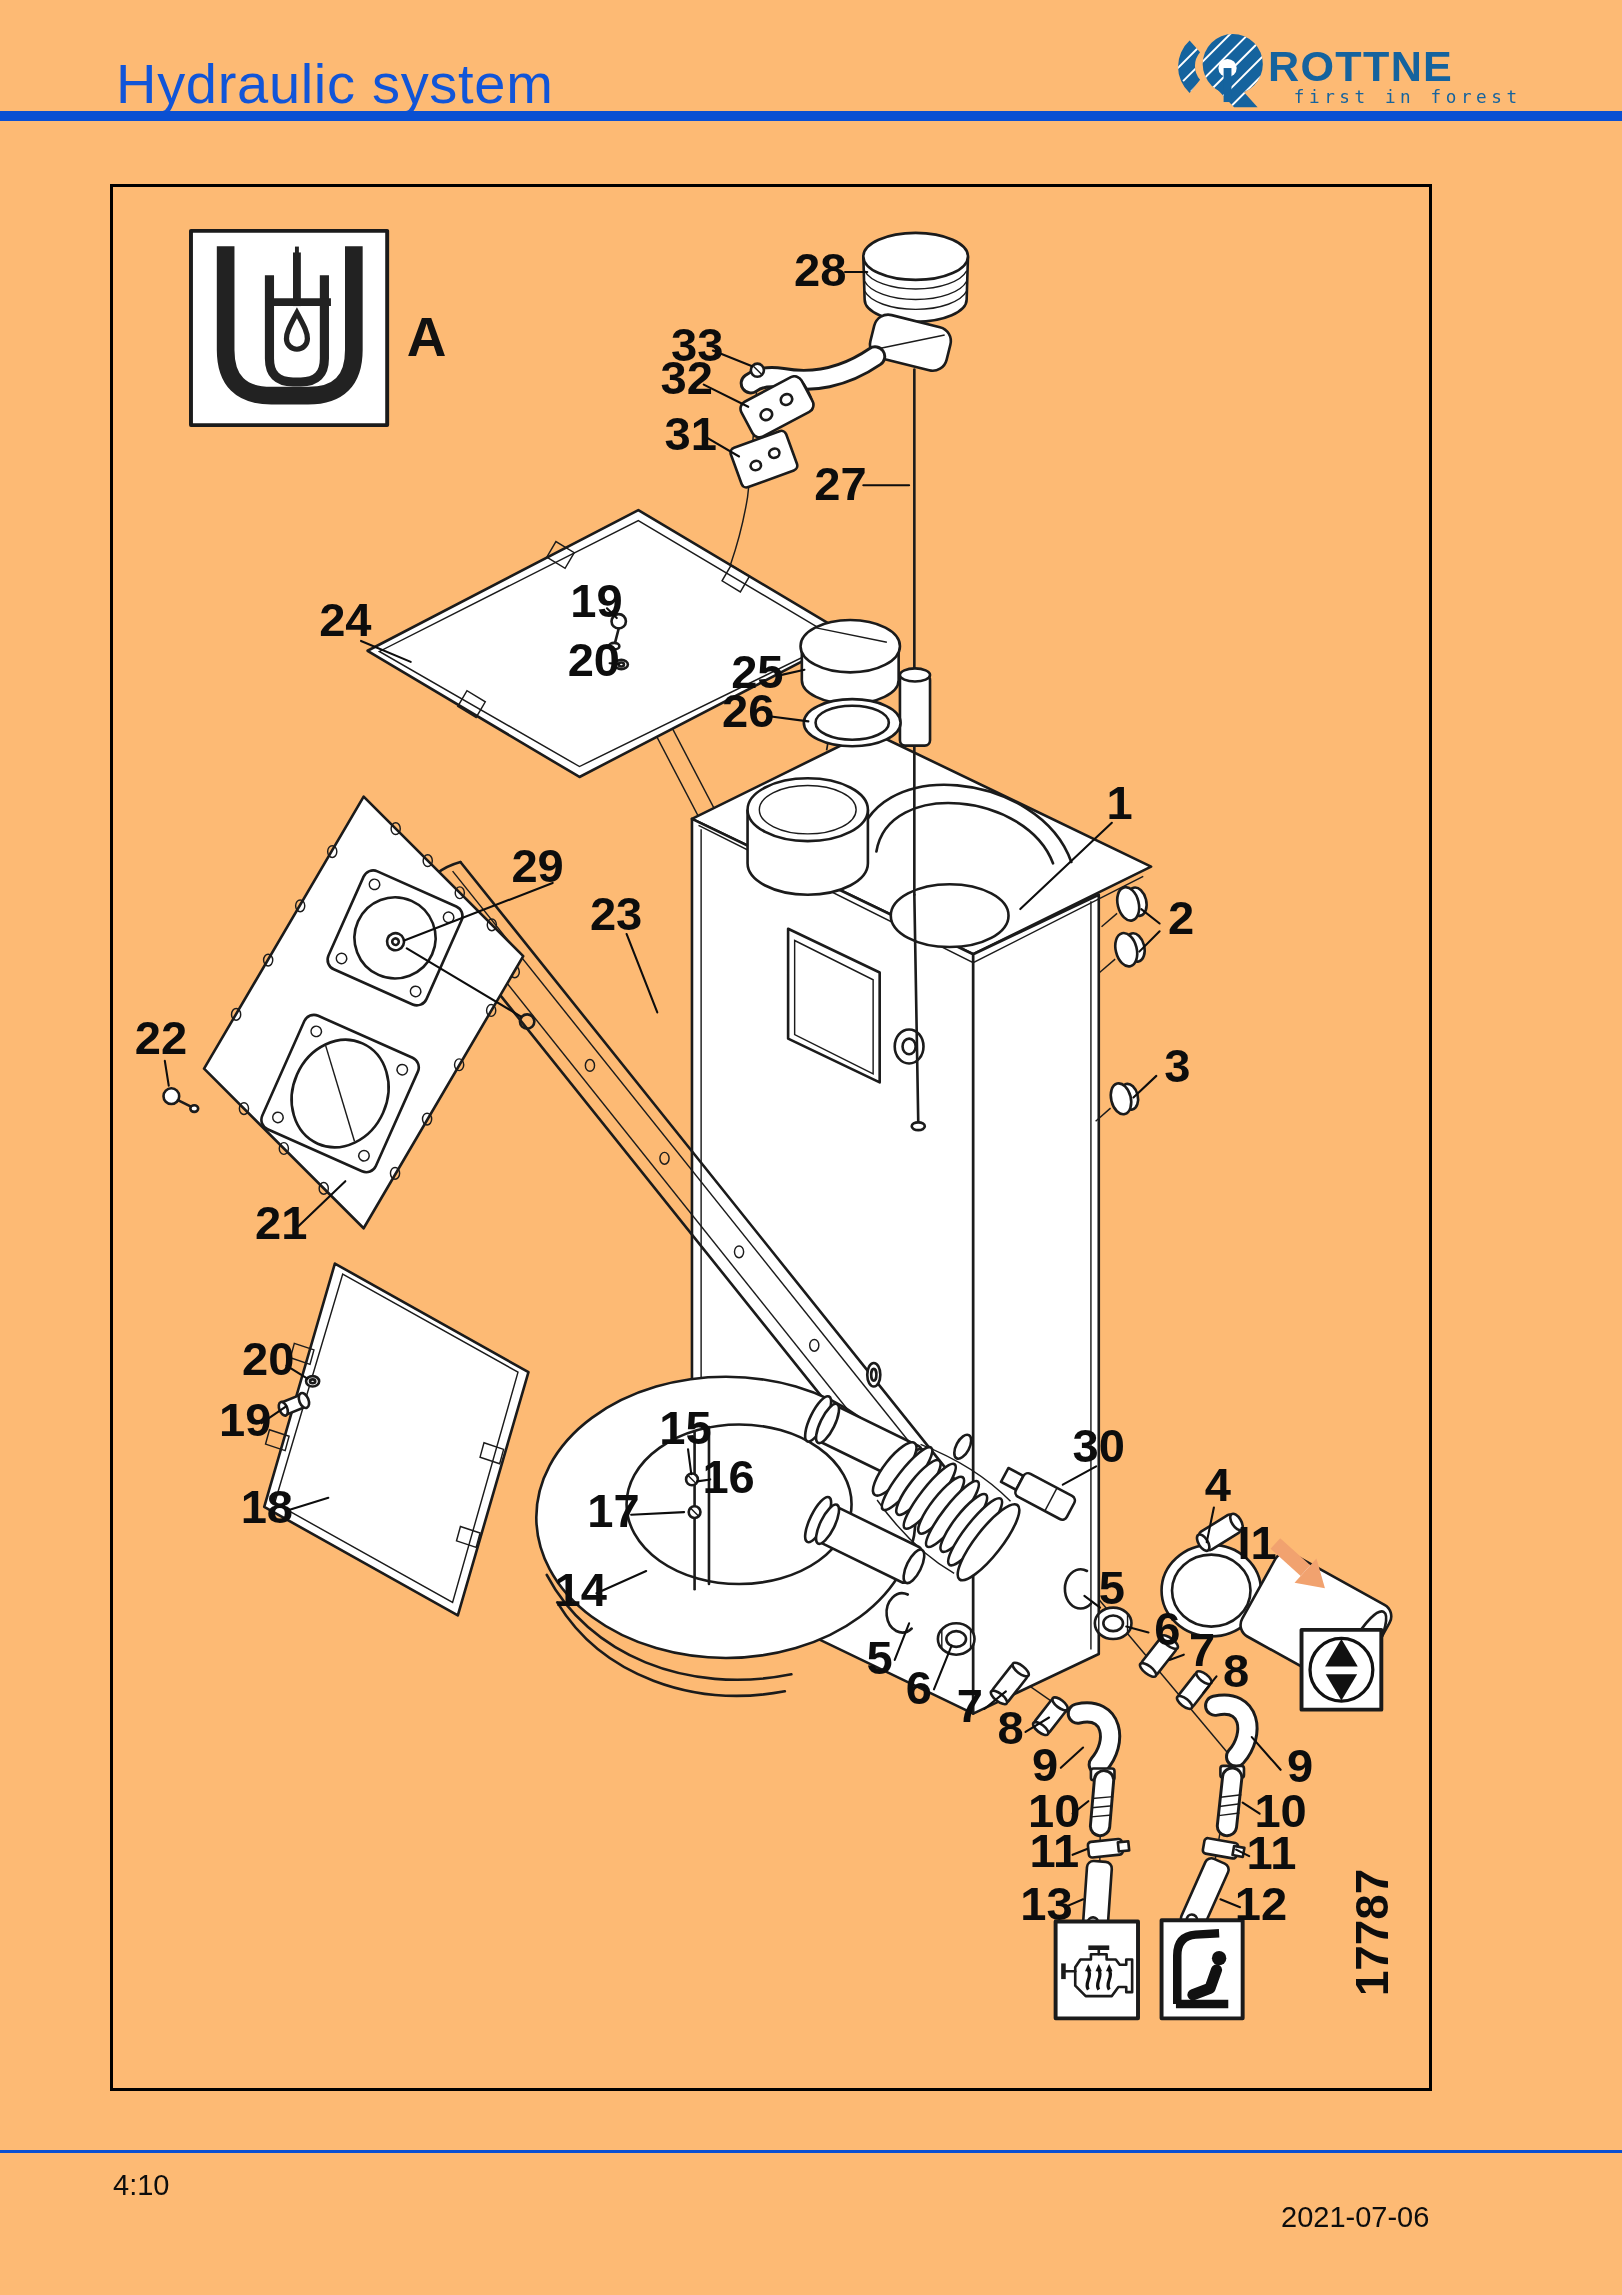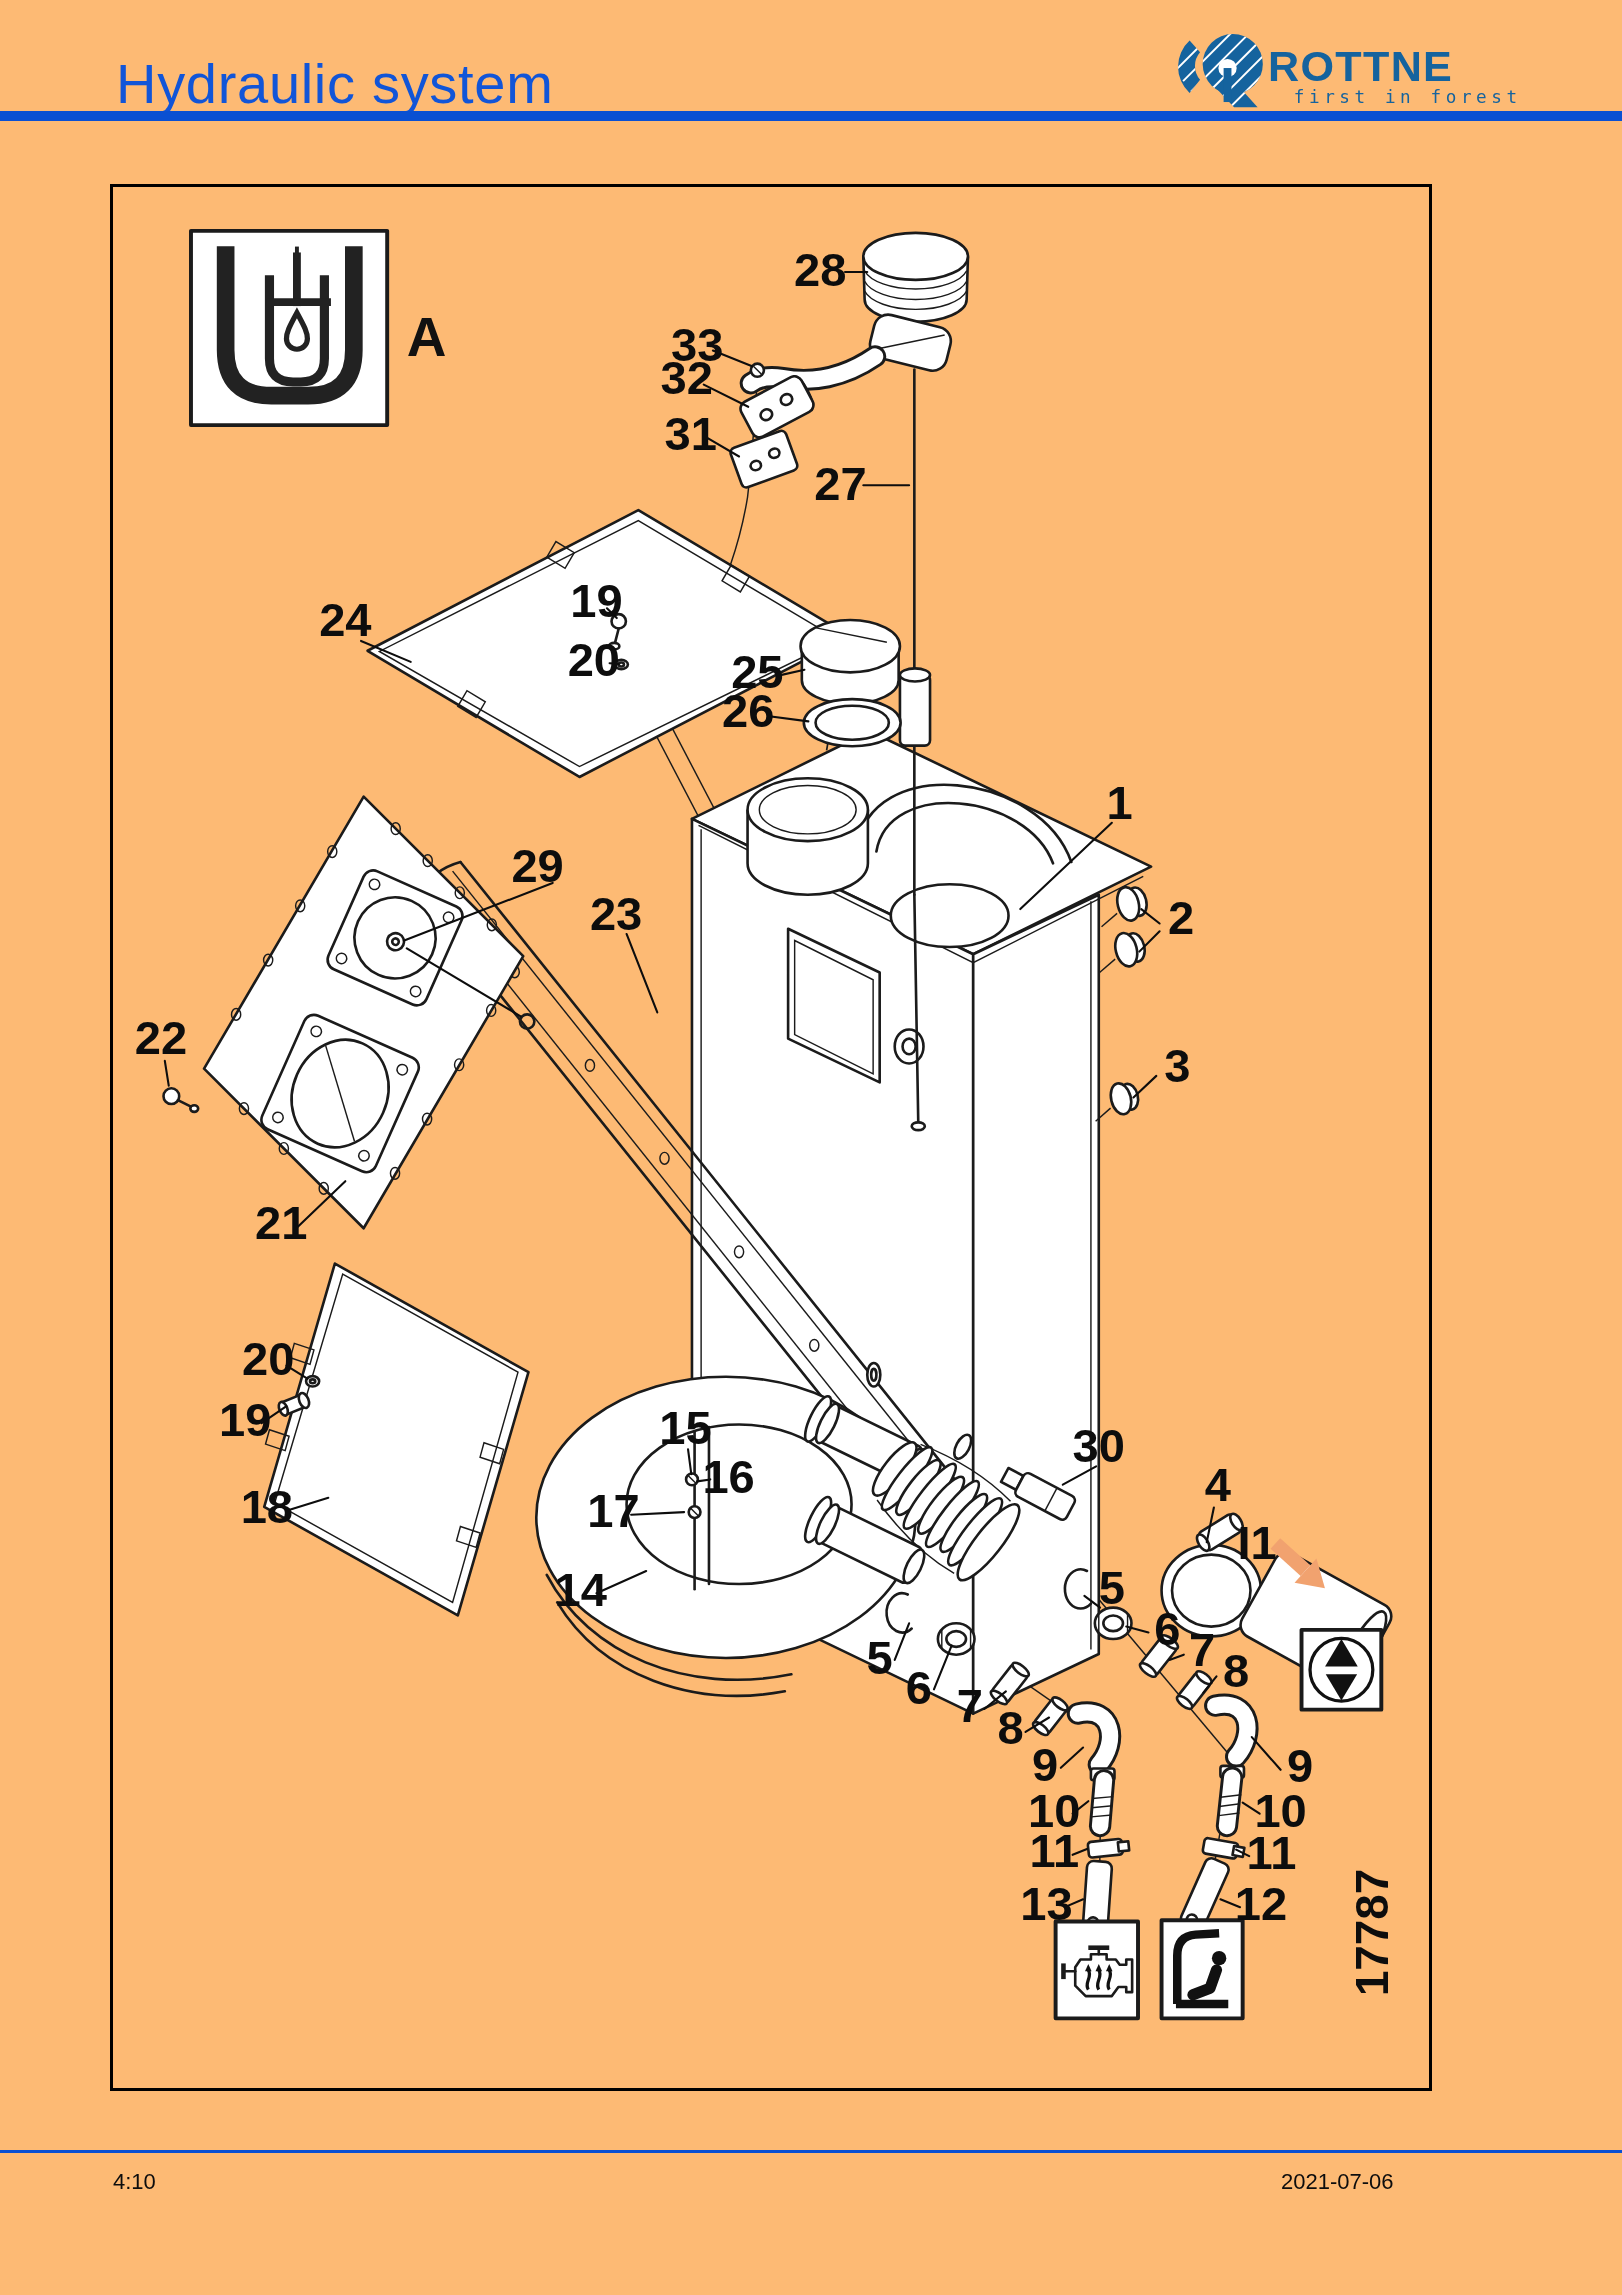--- a/index.html
+++ b/index.html
@@ -3,24 +3,24 @@
 <meta charset="utf-8">
 <style>
   html,body{margin:0;padding:0;background:#ffffff;}
   #page{position:relative;width:1622px;height:2295px;background:#fdba74;overflow:hidden;
         font-family:"Liberation Sans",sans-serif;}
   .title{position:absolute;left:116px;top:51px;font-size:56px;font-weight:400;color:#1155d8;letter-spacing:0.7px;}
   .hdr-rule{position:absolute;left:0;top:111px;width:1622px;height:9.8px;background:#0a50d2;}
   .logo{position:absolute;left:1170px;top:30px;width:353px;height:80px;}
   .fig-frame{position:absolute;left:110px;top:184px;width:1316px;height:1901px;border:3.9px solid #000;}
   .ftr-rule{position:absolute;left:0;top:2150px;width:1622px;height:3.3px;background:#0a50d2;}
-  .ftr{position:absolute;top:2169px;font-size:22px;color:#0d0d0d;white-space:nowrap;}
+  .ftr{position:absolute;top:2169px;font-size:29px;color:#0d0d0d;white-space:nowrap;}
   .ftr-page{left:113px;}
   .ftr-cat{left:232px;}
-  .ftr-date{left:1281px;}
+  .ftr-date{left:1281px;margin-top:32px;}
   svg.diagram{position:absolute;left:0;top:0;width:1622px;height:2295px;}
   
   .ln{fill:none;stroke:#1b1b1b;stroke-width:4;stroke-linecap:round;stroke-linejoin:round;}
   .thin{fill:none;stroke:#1b1b1b;stroke-width:2.2;}
   .thick{fill:none;stroke:#1b1b1b;stroke-width:7;}
   .wh{fill:#ffffff;stroke:#1b1b1b;stroke-width:4;stroke-linejoin:round;}
   .whk{fill:#ffffff;stroke:#1b1b1b;stroke-width:6;stroke-linejoin:round;}
   .lead{fill:none;stroke:#0d0d0d;stroke-width:3.2;stroke-linecap:round;}
   .dash{fill:none;stroke:#1b1b1b;stroke-width:2.6;stroke-dasharray:16 10;}
   .tubeO{fill:none;stroke:#1b1b1b;stroke-width:34;stroke-linecap:round;}

